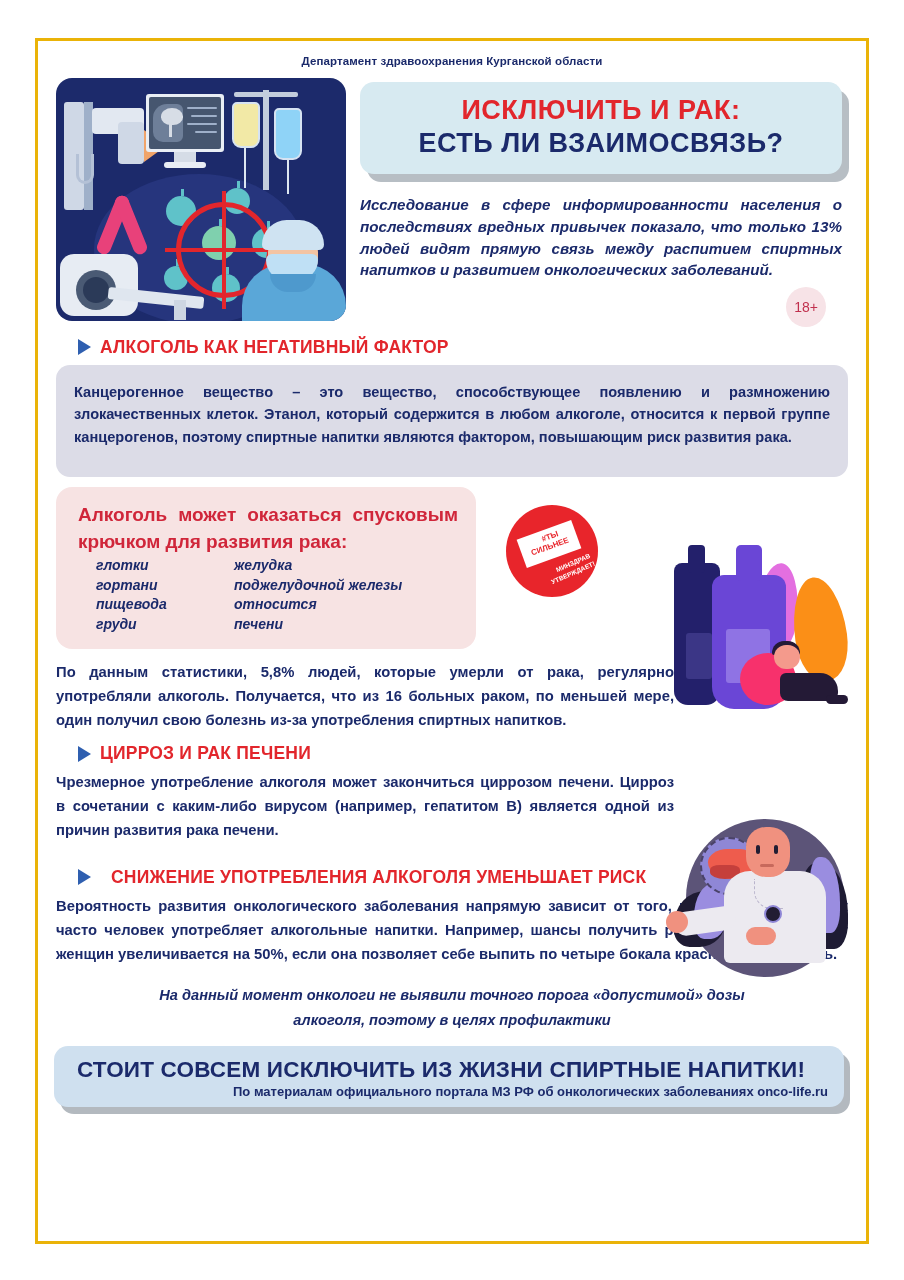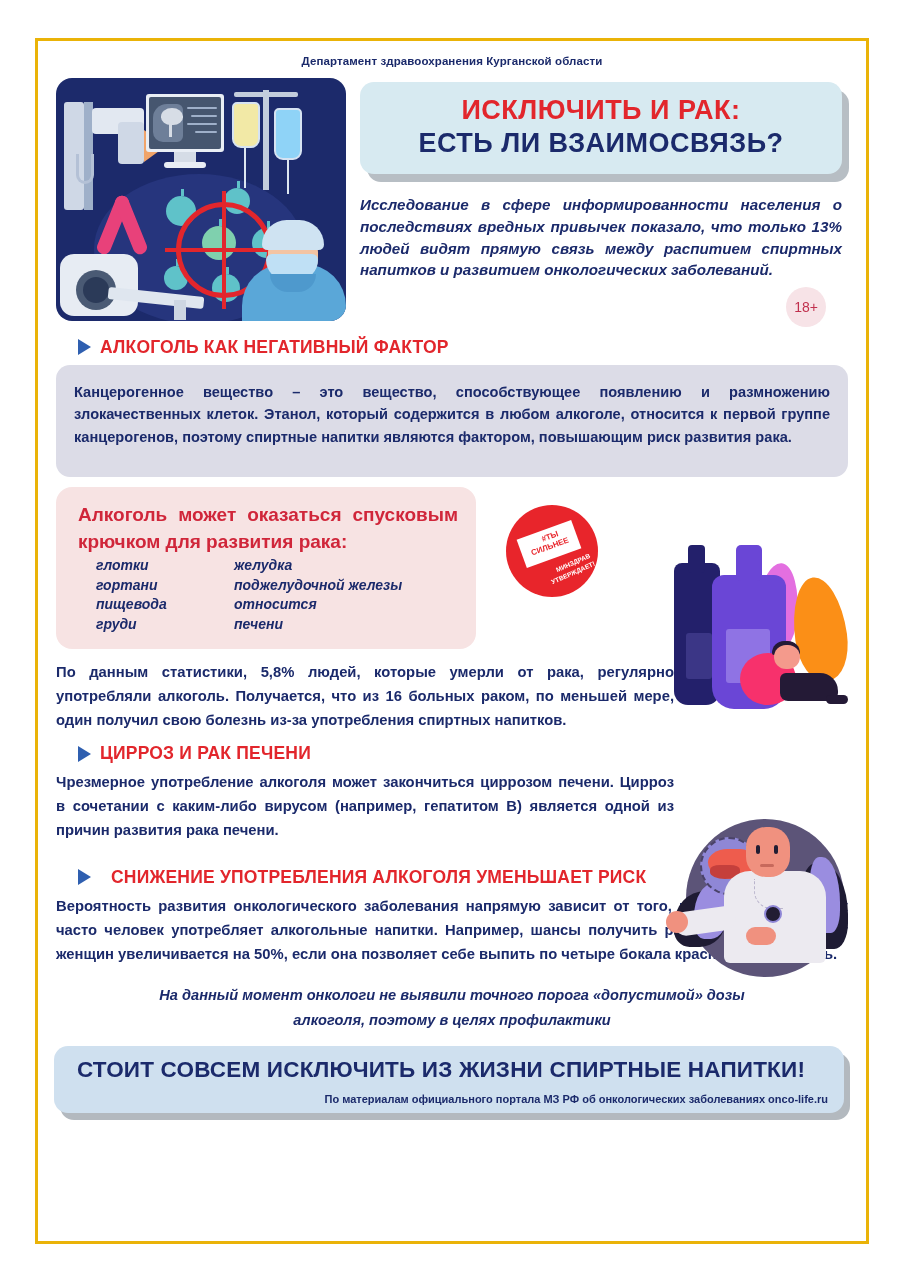--- a/index.html
+++ b/index.html
@@ -346,24 +346,23 @@
   .final-text {
     color: #1b2a6b;
     font-size: 22.5px;
     font-weight: bold;
     text-align: center;
     letter-spacing: .2px;
     line-height: 1.25;
   }
   .final-source {
     color: #1b2a6b;
-    font-size: 11px;
+    font-size: 13px;
     font-weight: bold;
     text-align: right;
-    margin-top: 9px;
   }
 </style>
 </head>
 <body>
 
 <div class="poster-frame">
 
   <div class="org-header">
     <div class="org-line1">Департамент здравоохранения Курганской области</div>
   </div>

